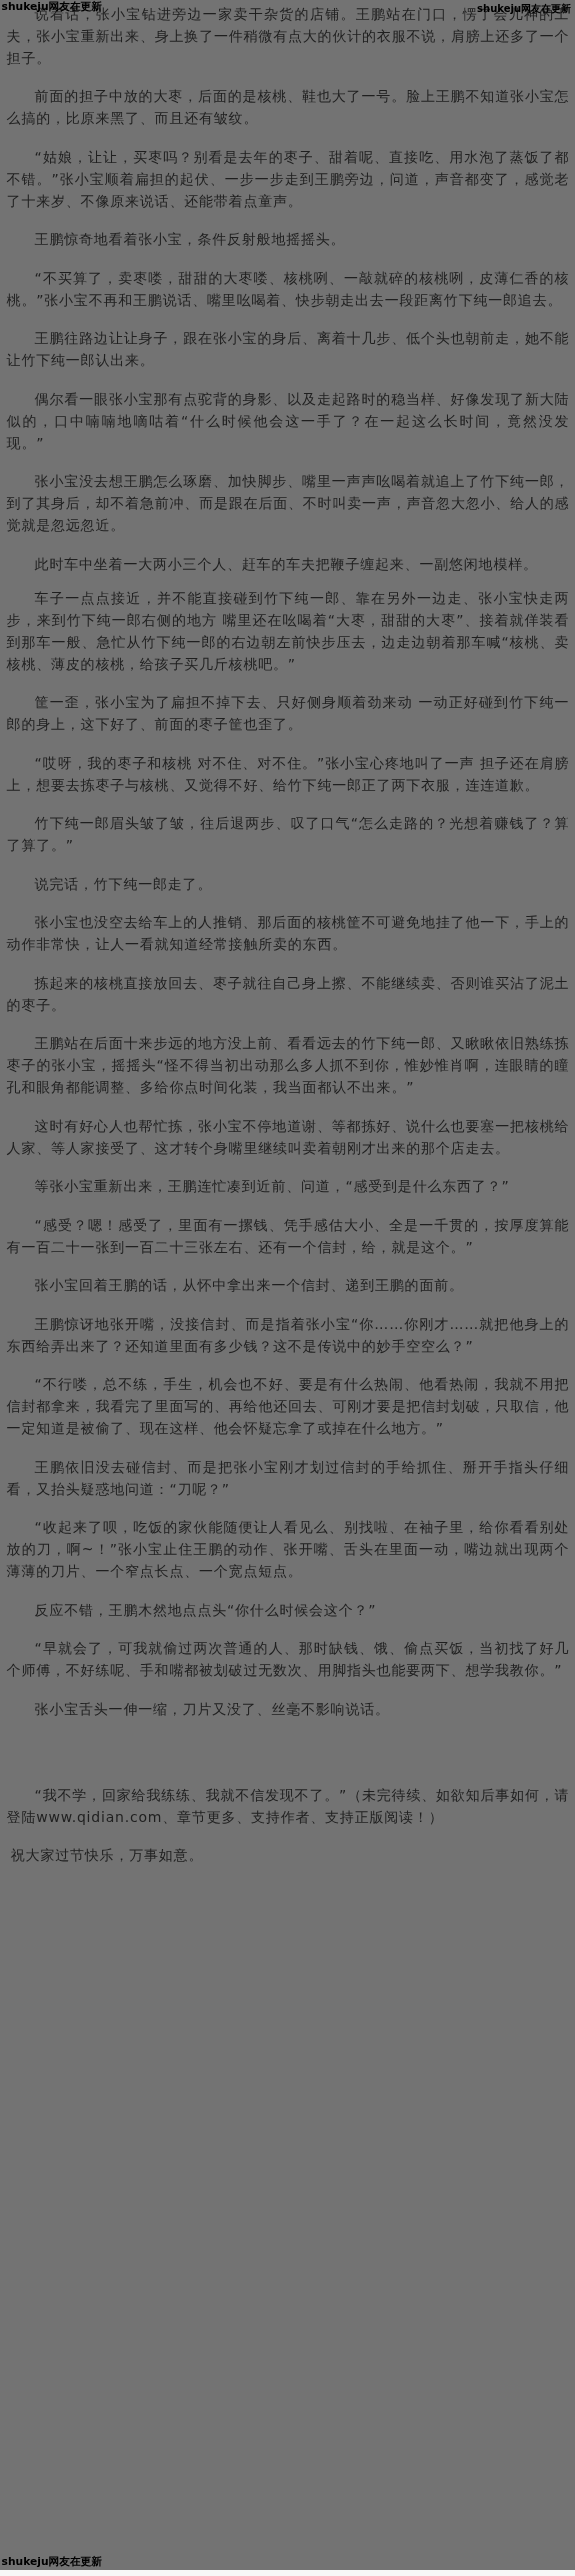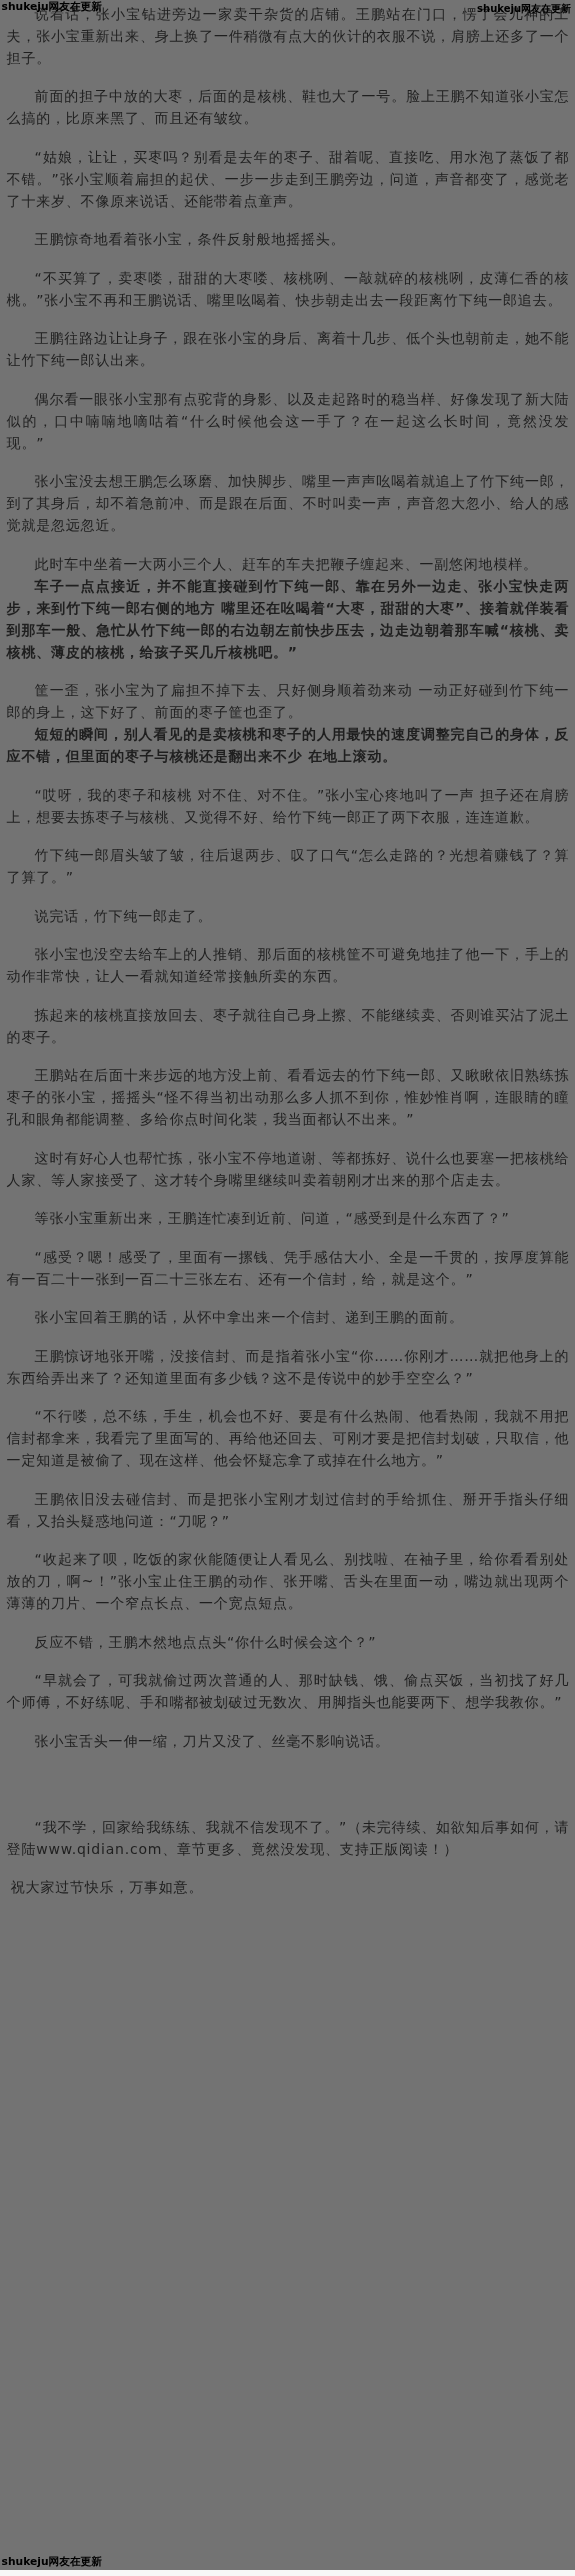--- a/index.html
+++ b/index.html
@@ -18,21 +18,21 @@
     line-height: 22px;
     letter-spacing: 0.8px;
     text-align: justify;
   }
   .content p.para {
     margin: 0;
     padding: 0;
     text-indent: 2em;
   }
   .content p.gap-normal { margin-top: 16.5px; }
-  .content p.gap-none   { margin-top: 0; font-weight: bold; }
+  .content p.gap-none   { margin-top: 12px; }
   .content p.gap-large  { margin-top: 64px; }
   .content p.no-indent  { text-indent: 0.3em; }
   .content p.gap-first  { margin-top: 0; }
   .wm {
     position: absolute;
     font-size: 10.7px;
     font-weight: bold;
     color: #000000;
     letter-spacing: 0;
     line-height: 11.5px;
@@ -60,38 +60,37 @@
       <p class="para gap-normal">前面的担子中放的大枣，后面的是核桃、鞋也大了一号。脸上王鹏不知道张小宝怎么搞的，比原来黑了、而且还有皱纹。</p>
       <p class="para gap-normal">“姑娘，让让，买枣吗？别看是去年的枣子、甜着呢、直接吃、用水泡了蒸饭了都不错。”张小宝顺着扁担的起伏、一步一步走到王鹏旁边，问道，声音都变了，感觉老了十来岁、不像原来说话、还能带着点童声。</p>
       <p class="para gap-normal">王鹏惊奇地看着张小宝，条件反射般地摇摇头。</p>
       <p class="para gap-normal">“不买算了，卖枣喽，甜甜的大枣喽、核桃咧、一敲就碎的核桃咧，皮薄仁香的核桃。”张小宝不再和王鹏说话、嘴里吆喝着、快步朝走出去一段距离竹下纯一郎追去。</p>
       <p class="para gap-normal">王鹏往路边让让身子，跟在张小宝的身后、离着十几步、低个头也朝前走，她不能让竹下纯一郎认出来。</p>
       <p class="para gap-normal">偶尔看一眼张小宝那有点驼背的身影、以及走起路时的稳当样、好像发现了新大陆似的，口中喃喃地嘀咕着“什么时候他会这一手了？在一起这么长时间，竟然没发现。”</p>
       <p class="para gap-normal">张小宝没去想王鹏怎么琢磨、加快脚步、嘴里一声声吆喝着就追上了竹下纯一郎，到了其身后，却不着急前冲、而是跟在后面、不时叫卖一声，声音忽大忽小、给人的感觉就是忽远忽近。</p>
       <p class="para gap-normal">此时车中坐着一大两小三个人、赶车的车夫把鞭子缠起来、一副悠闲地模样。</p>
       <p class="para gap-none">车子一点点接近，并不能直接碰到竹下纯一郎、靠在另外一边走、张小宝快走两步，来到竹下纯一郎右侧的地方 嘴里还在吆喝着“大枣，甜甜的大枣”、接着就佯装看到那车一般、急忙从竹下纯一郎的右边朝左前快步压去，边走边朝着那车喊“核桃、卖核桃、薄皮的核桃，给孩子买几斤核桃吧。”</p>
       <p class="para gap-normal">筐一歪，张小宝为了扁担不掉下去、只好侧身顺着劲来动 一动正好碰到竹下纯一郎的身上，这下好了、前面的枣子筐也歪了。</p>
-      <p class="para gap-none">短短的瞬间，别人看见的是卖核桃和枣子的人用最快的速度调整完自己的身体，反应不错，但里面的枣子与核桃还是翻出来不少 在地上滚动。</p>
       <p class="para gap-normal">“哎呀，我的枣子和核桃 对不住、对不住。”张小宝心疼地叫了一声 担子还在肩膀上，想要去拣枣子与核桃、又觉得不好、给竹下纯一郎正了两下衣服，连连道歉。</p>
       <p class="para gap-normal">竹下纯一郎眉头皱了皱，往后退两步、叹了口气“怎么走路的？光想着赚钱了？算了算了。”</p>
       <p class="para gap-normal">说完话，竹下纯一郎走了。</p>
       <p class="para gap-normal">张小宝也没空去给车上的人推销、那后面的核桃筐不可避免地挂了他一下，手上的动作非常快，让人一看就知道经常接触所卖的东西。</p>
       <p class="para gap-normal">拣起来的核桃直接放回去、枣子就往自己身上擦、不能继续卖、否则谁买沾了泥土的枣子。</p>
       <p class="para gap-normal">王鹏站在后面十来步远的地方没上前、看看远去的竹下纯一郎、又瞅瞅依旧熟练拣枣子的张小宝，摇摇头“怪不得当初出动那么多人抓不到你，惟妙惟肖啊，连眼睛的瞳孔和眼角都能调整、多给你点时间化装，我当面都认不出来。”</p>
       <p class="para gap-normal">这时有好心人也帮忙拣，张小宝不停地道谢、等都拣好、说什么也要塞一把核桃给人家、等人家接受了、这才转个身嘴里继续叫卖着朝刚才出来的那个店走去。</p>
       <p class="para gap-normal">等张小宝重新出来，王鹏连忙凑到近前、问道，“感受到是什么东西了？”</p>
       <p class="para gap-normal">“感受？嗯！感受了，里面有一摞钱、凭手感估大小、全是一千贯的，按厚度算能有一百二十一张到一百二十三张左右、还有一个信封，给，就是这个。”</p>
       <p class="para gap-normal">张小宝回着王鹏的话，从怀中拿出来一个信封、递到王鹏的面前。</p>
       <p class="para gap-normal">王鹏惊讶地张开嘴，没接信封、而是指着张小宝“你……你刚才……就把他身上的东西给弄出来了？还知道里面有多少钱？这不是传说中的妙手空空么？”</p>
       <p class="para gap-normal">“不行喽，总不练，手生，机会也不好、要是有什么热闹、他看热闹，我就不用把信封都拿来，我看完了里面写的、再给他还回去、可刚才要是把信封划破，只取信，他一定知道是被偷了、现在这样、他会怀疑忘拿了或掉在什么地方。”</p>
       <p class="para gap-normal">王鹏依旧没去碰信封、而是把张小宝刚才划过信封的手给抓住、掰开手指头仔细看，又抬头疑惑地问道：“刀呢？”</p>
       <p class="para gap-normal">“收起来了呗，吃饭的家伙能随便让人看见么、别找啦、在袖子里，给你看看别处放的刀，啊~！”张小宝止住王鹏的动作、张开嘴、舌头在里面一动，嘴边就出现两个薄薄的刀片、一个窄点长点、一个宽点短点。</p>
       <p class="para gap-normal">反应不错，王鹏木然地点点头“你什么时候会这个？”</p>
       <p class="para gap-normal">“早就会了，可我就偷过两次普通的人、那时缺钱、饿、偷点买饭，当初找了好几个师傅，不好练呢、手和嘴都被划破过无数次、用脚指头也能要两下、想学我教你。”</p>
       <p class="para gap-normal">张小宝舌头一伸一缩，刀片又没了、丝毫不影响说话。</p>
-      <p class="para gap-large">“我不学，回家给我练练、我就不信发现不了。”（未完待续、如欲知后事如何，请登陆www.qidian.com、章节更多、竟然没发现、支持正版阅读！）</p>
+      <p class="para gap-large">“我不学，回家给我练练、我就不信发现不了。”（未完待续、如欲知后事如何，请登陆www.qidian.com、章节更多、支持作者、支持正版阅读！）</p>
       <p class="para gap-normal no-indent">祝大家过节快乐，万事如意。</p>
     </div>
 
   <span class="wm wm-bottom-left">shukeju网友在更新</span>
   <div class="bottom-strip"></div>
 </div>
 
 
 </body></html>

